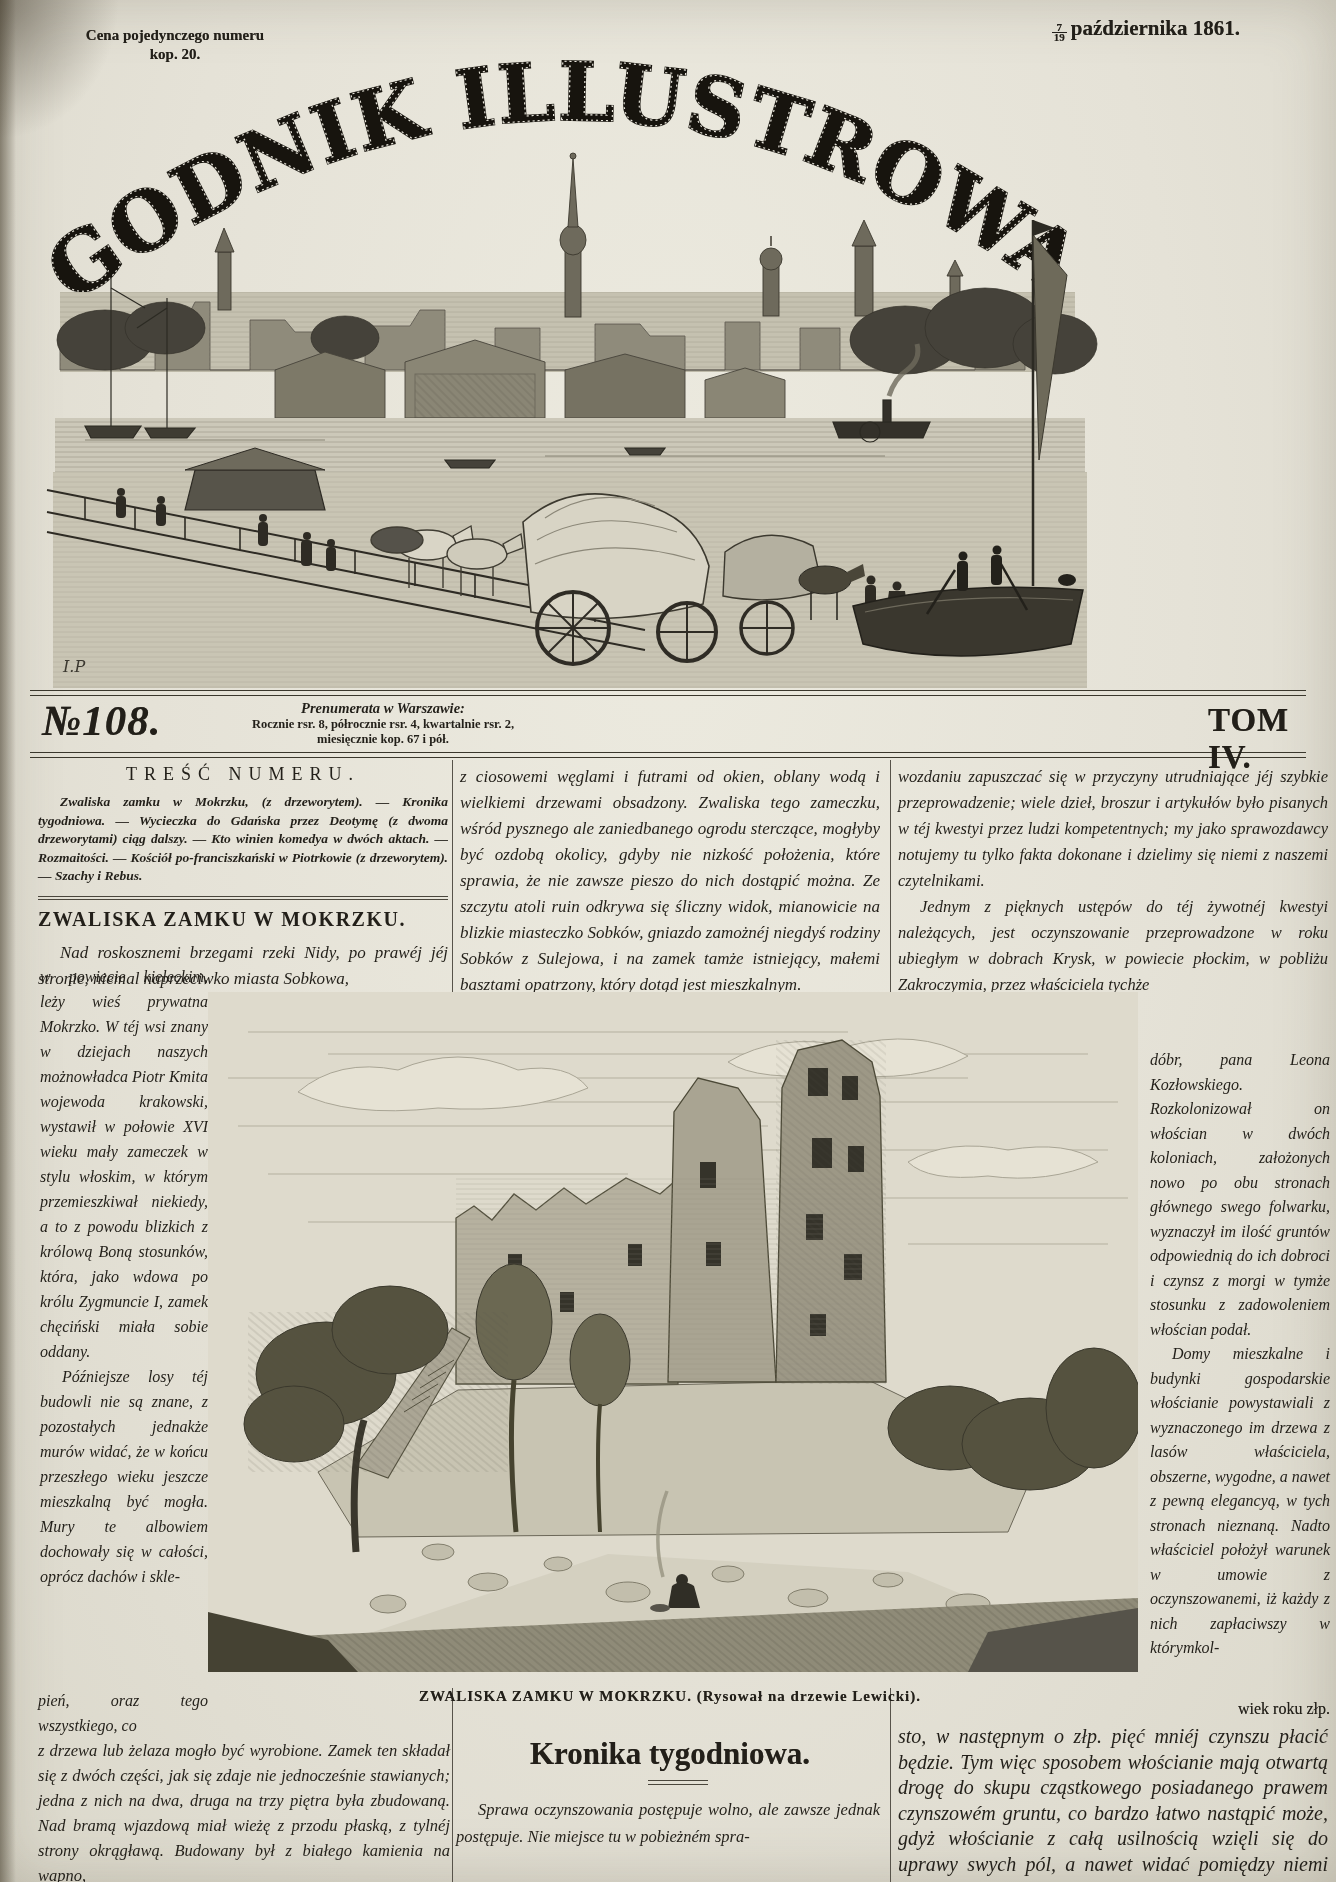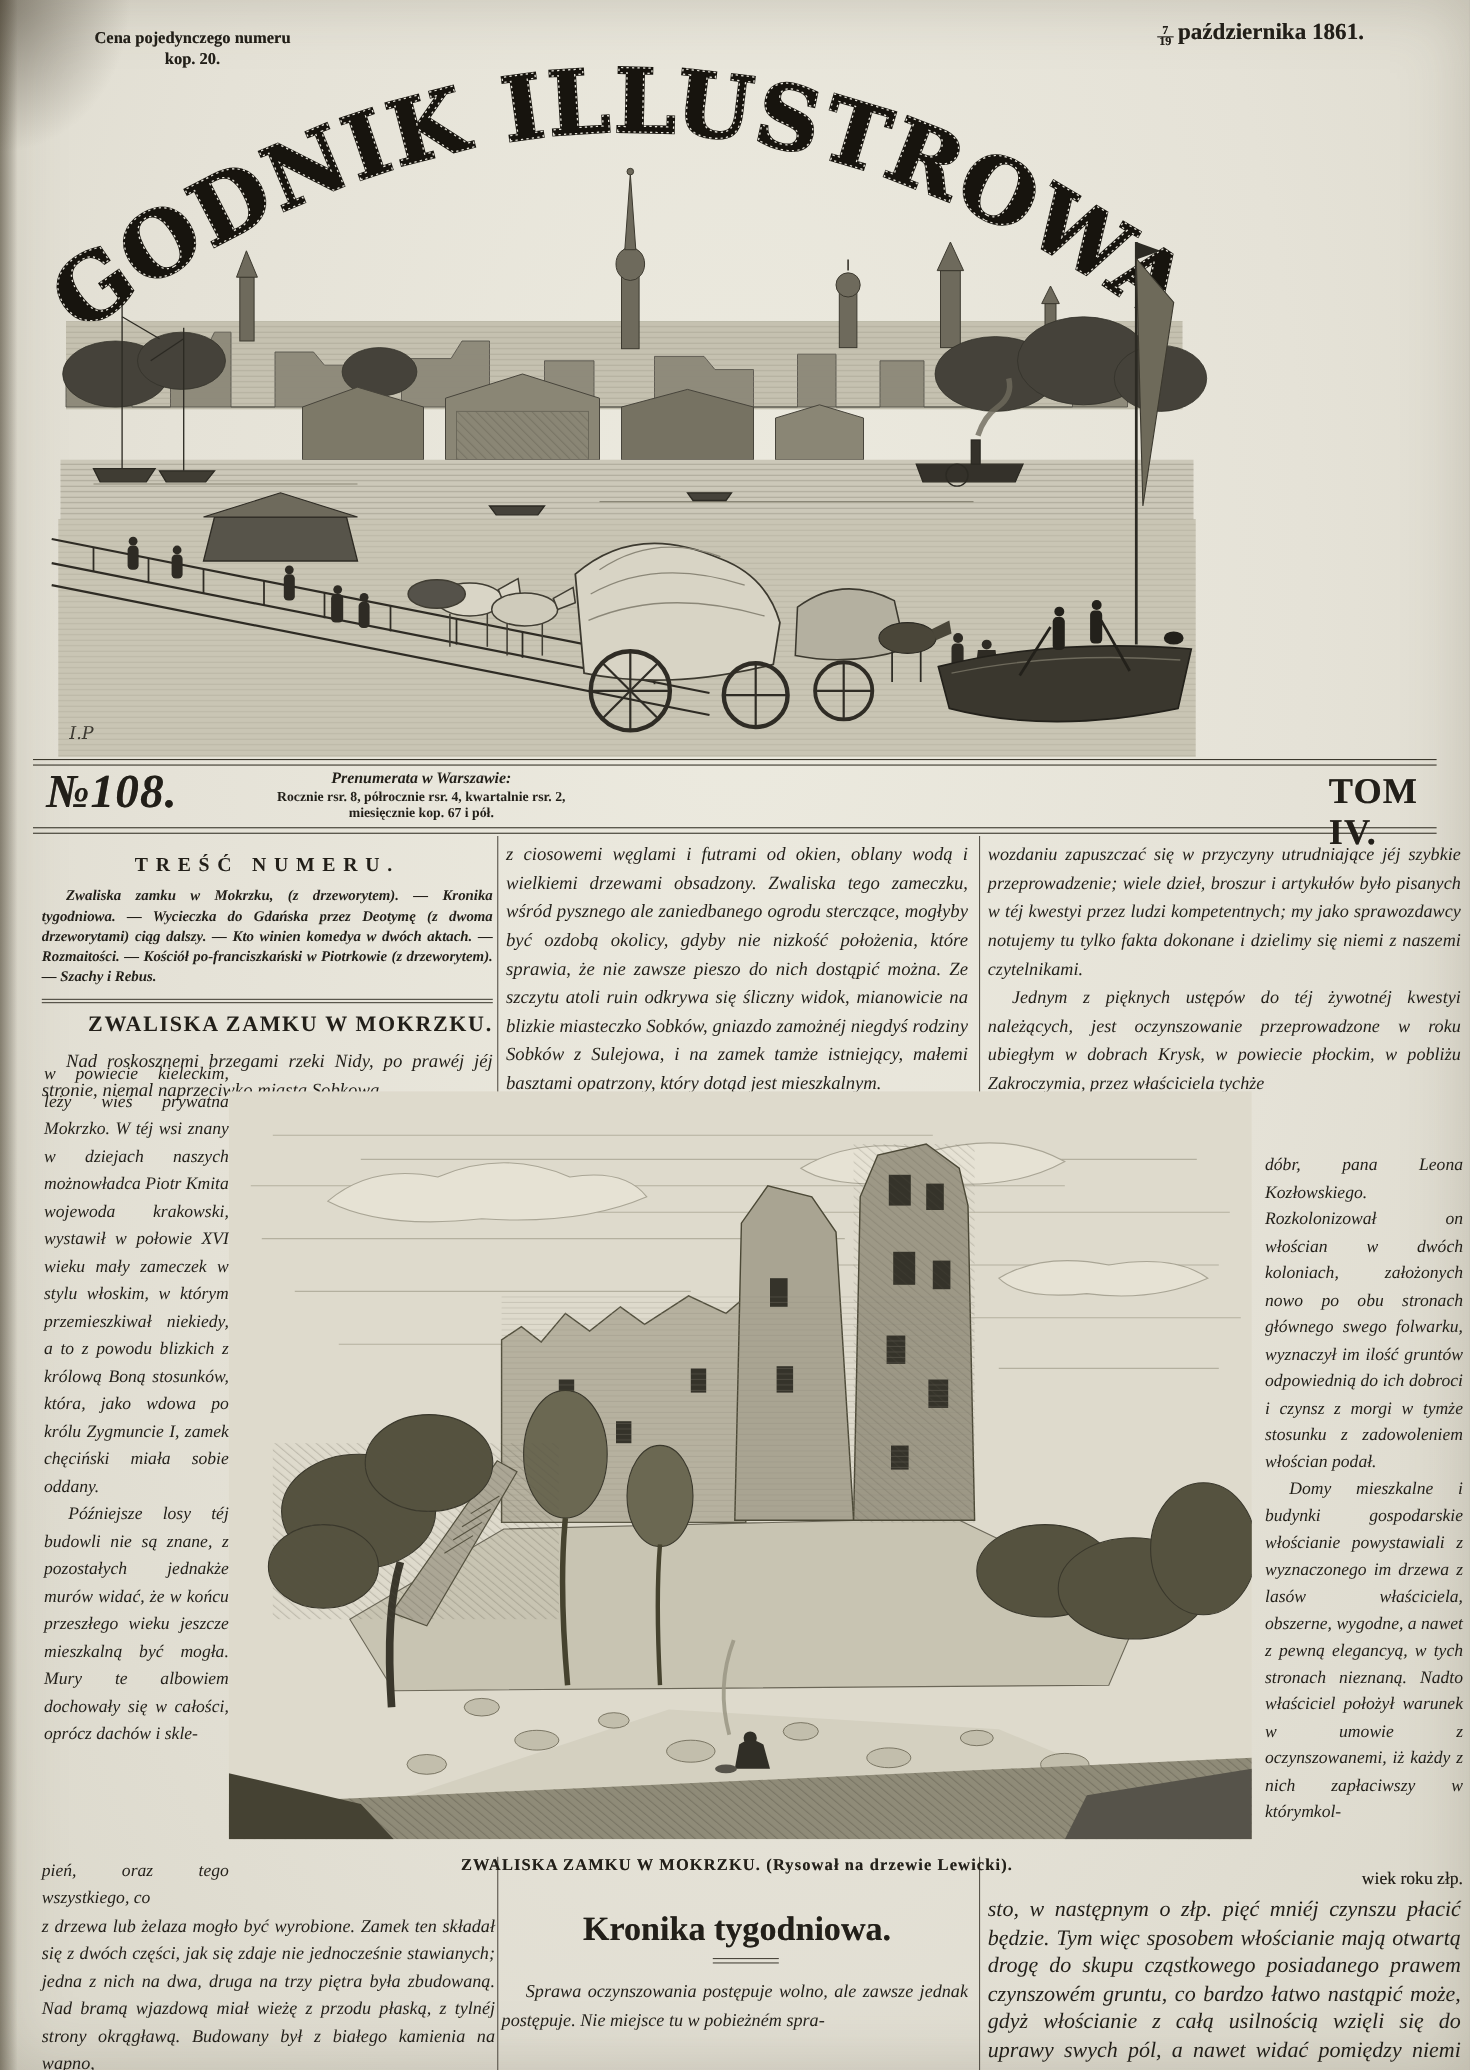--- a/index.html
+++ b/index.html
@@ -29,24 +29,24 @@
   
   .issue-no{left:42px;top:696px;font-size:43px;font-weight:bold;font-style:italic;letter-spacing:1px;}
   .sub-note{width:270px;text-align:center;}
   .sub-note .sub-title{font-style:italic;font-weight:bold;font-size:14.5px;line-height:17px;}
   .sub-note .sub-line{font-weight:bold;font-size:12.5px;line-height:15px;}
   .dateline{left:515px;top:704px;width:440px;text-align:center;font-size:27px;letter-spacing:.5px;}
   .volume{left:1208px;top:702px;font-size:33px;font-weight:bold;letter-spacing:1px;}
   
   .col{text-align:justify;}
   .col p{margin:0;font-style:italic;}
-  .contents-title{text-align:center;font-weight:bold;font-size:18px;letter-spacing:7px;margin:12px 0 8px 0;}
+  .contents-title{text-align:center;font-weight:normal;font-size:18px;letter-spacing:7px;margin:0 0 8px 0;}
   .contents-body{font-weight:bold;font-size:13.5px;line-height:18.5px;text-align:justify;}
   .thin-div{border:0;border-top:1px solid #4a463c;border-bottom:1px solid #4a463c;height:2px;margin:10px 0 8px 0;}
-  .article-title{text-align:right;font-weight:bold;font-size:20px;letter-spacing:1.5px;margin:4px 0 9px 0;}
+  .article-title{text-align:left;font-weight:bold;font-size:20px;letter-spacing:1.5px;margin:4px 0 9px 0;}
   .body-txt{font-size:17px;line-height:26px;}
   .body-txt-sm{font-size:16px;line-height:25px;}
   .indent{text-indent:22px;}
   .caption{left:320px;top:1688px;width:700px;text-align:center;font-weight:bold;font-size:15px;letter-spacing:1px;}
   .kronika-title{left:458px;top:1736px;width:424px;text-align:center;font-weight:bold;font-size:31px;}
   .kronika-orn{left:648px;top:1780px;width:60px;height:3px;border-top:1px solid #4a463c;border-bottom:1px solid #4a463c;}
   .narrow-tail{left:1152px;top:1700px;width:178px;text-align:right;font-size:16px;}
   svg text{font-family:"DejaVu Serif","Liberation Serif",serif;}
 </style>
 </head>

